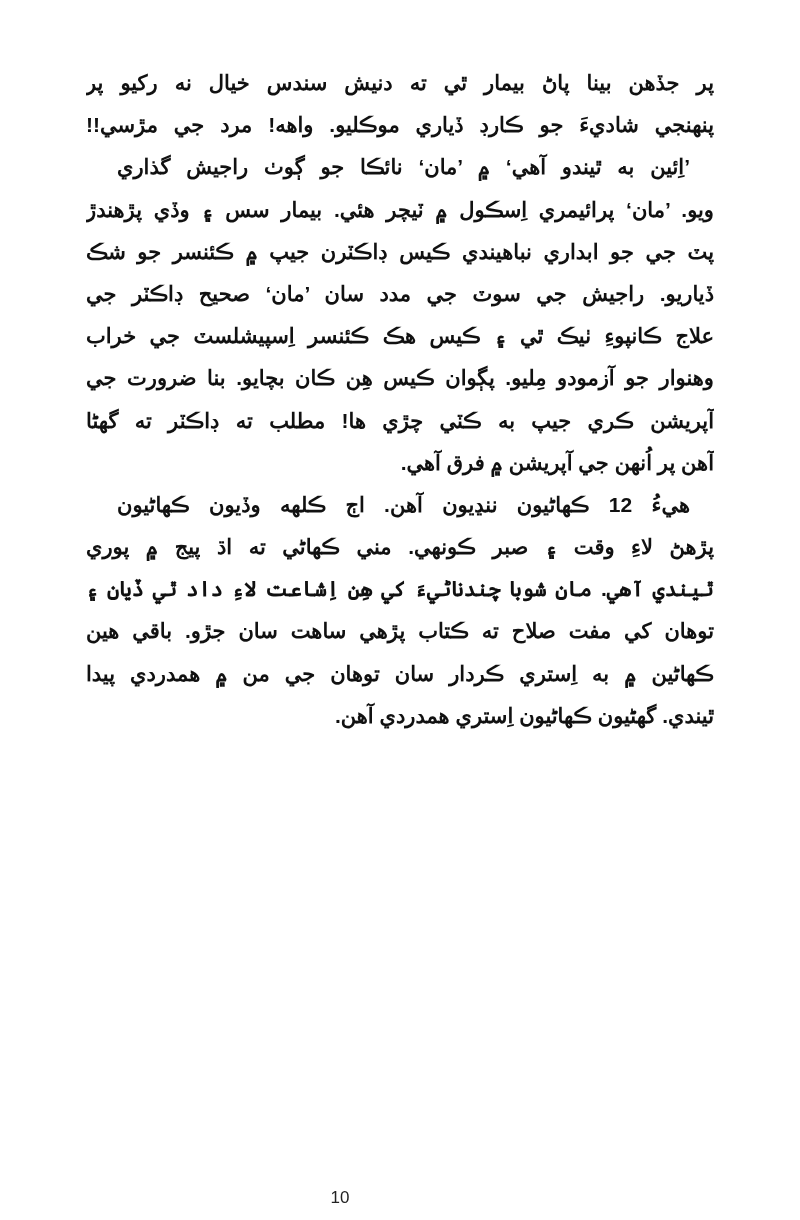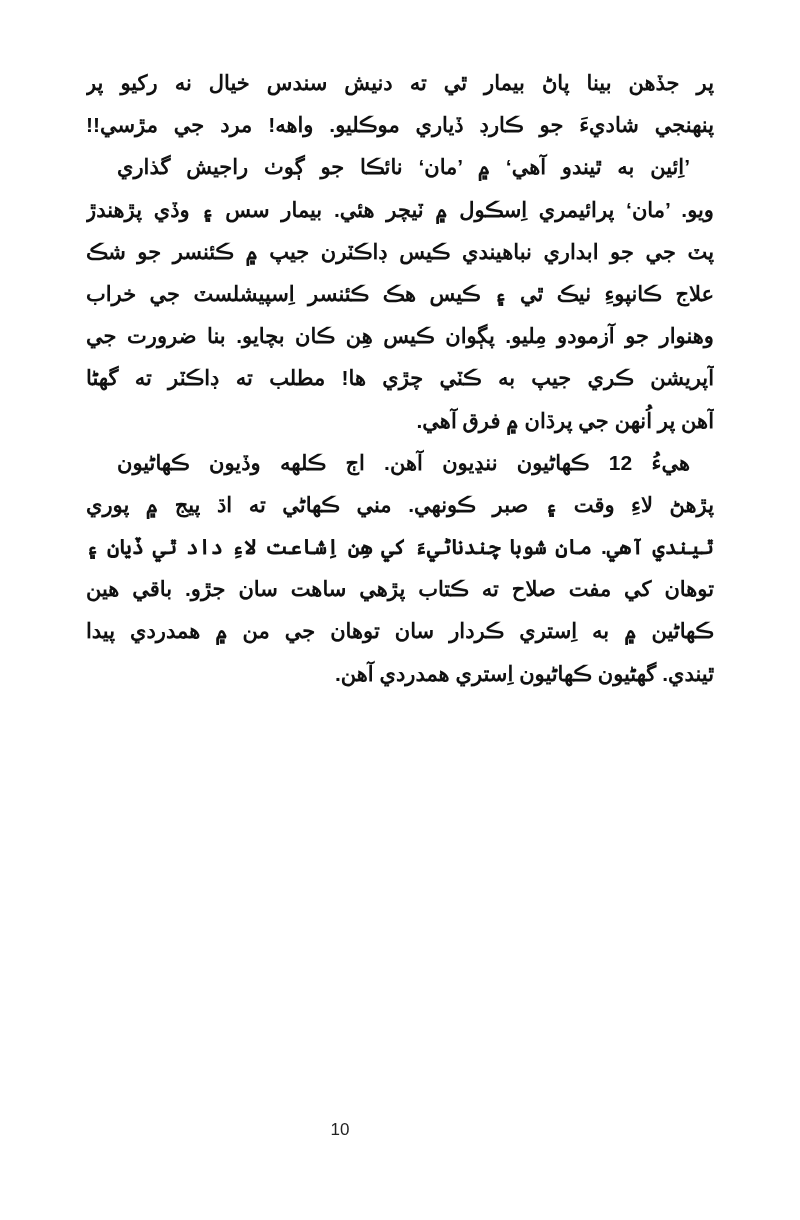--- a/index.html
+++ b/index.html
@@ -21,42 +21,43 @@
     height: 42.2px;
     line-height: 42.2px;
     white-space: nowrap;
     text-align: justify;
     text-align-last: justify;
     overflow: hidden;
   }
   .line.indent { padding-right: 24px; margin-left: 31px; }
   .line.last { text-align-last: right; }
   .page-number {
-    position: absolute; left: 0; width: 680px; top: 1120px;
+    position: absolute; left: 0; width: 680px; top: 1188px;
     text-align: center;
     font-family: "Liberation Sans", sans-serif;
     font-size: 17px; color: #222222;
   }
 </style>
 </head>
 <body>
 
 <div class="page">
   <div class="text-block">
 
     <span class="line">پر جڏهن بينا پاڻ بيمار ٿي ته دنيش سندس خيال نه رکيو پر</span>
     <span class="line">پنهنجي شاديءَ جو ڪارڊ ڏياري موڪليو. واهه! مرد جي مڙسي!!</span>
 
     <span class="line indent">’اِئين به ٿيندو آهي‘ ۾ ’مان‘ نائڪا جو ڳوٺ راجيش گذاري</span>
     <span class="line">ويو. ’مان‘ پرائيمري اِسڪول ۾ ٽيچر هئي. بيمار سس ۽ وڏي پڙهندڙ</span>
     <span class="line">پٽ جي جو ابداري نباهيندي ڪيس ڊاڪٽرن جيپ ۾ ڪئنسر جو شڪ</span>
+    <span class="line">ڏياريو. راجيش جي سوٽ جي مدد سان ’مان‘ صحيح ڊاڪٽر جي</span>
     <span class="line">علاج ڪانپوءِ ٺيڪ ٿي ۽ ڪيس هڪ ڪئنسر اِسپيشلسٽ جي خراب</span>
     <span class="line">وهنوار جو آزمودو مِليو. پڳوان ڪيس هِن ڪان بچايو. بنا ضرورت جي</span>
     <span class="line">آپريشن ڪري جيپ به ڪٽي چڙي ها! مطلب ته ڊاڪٽر ته گهڻا</span>
-    <span class="line last">آهن پر اُنهن جي پرڌان ۾ فرق آهي.</span>
+    <span class="line last">آهن پر اُنهن جي آپريشن ۾ فرق آهي.</span>
 
     <span class="line indent">هيءُ 12 ڪهاڻيون ننڍيون آهن. اڄ ڪلهه وڏيون ڪهاڻيون</span>
     <span class="line">پڙهڻ لاءِ وقت ۽ صبر ڪونهي. مني ڪهاڻي ته اڌ پيج ۾ پوري</span>
     <span class="line">ٿيندي آهي. مان شوبا چندناڻيءَ کي هِن اِشاعت لاءِ داد ٿي ڏيان ۽</span>
     <span class="line">توهان کي مفت صلاح ته ڪتاب پڙهي ساهت سان جڙو. باقي هين</span>
     <span class="line">ڪهاڻين ۾ به اِستري ڪردار سان توهان جي من ۾ همدردي پيدا</span>
     <span class="line last">ٿيندي. گهڻيون ڪهاڻيون اِستري همدردي آهن.</span>
   </div>
 
   <div class="page-number">10</div>

